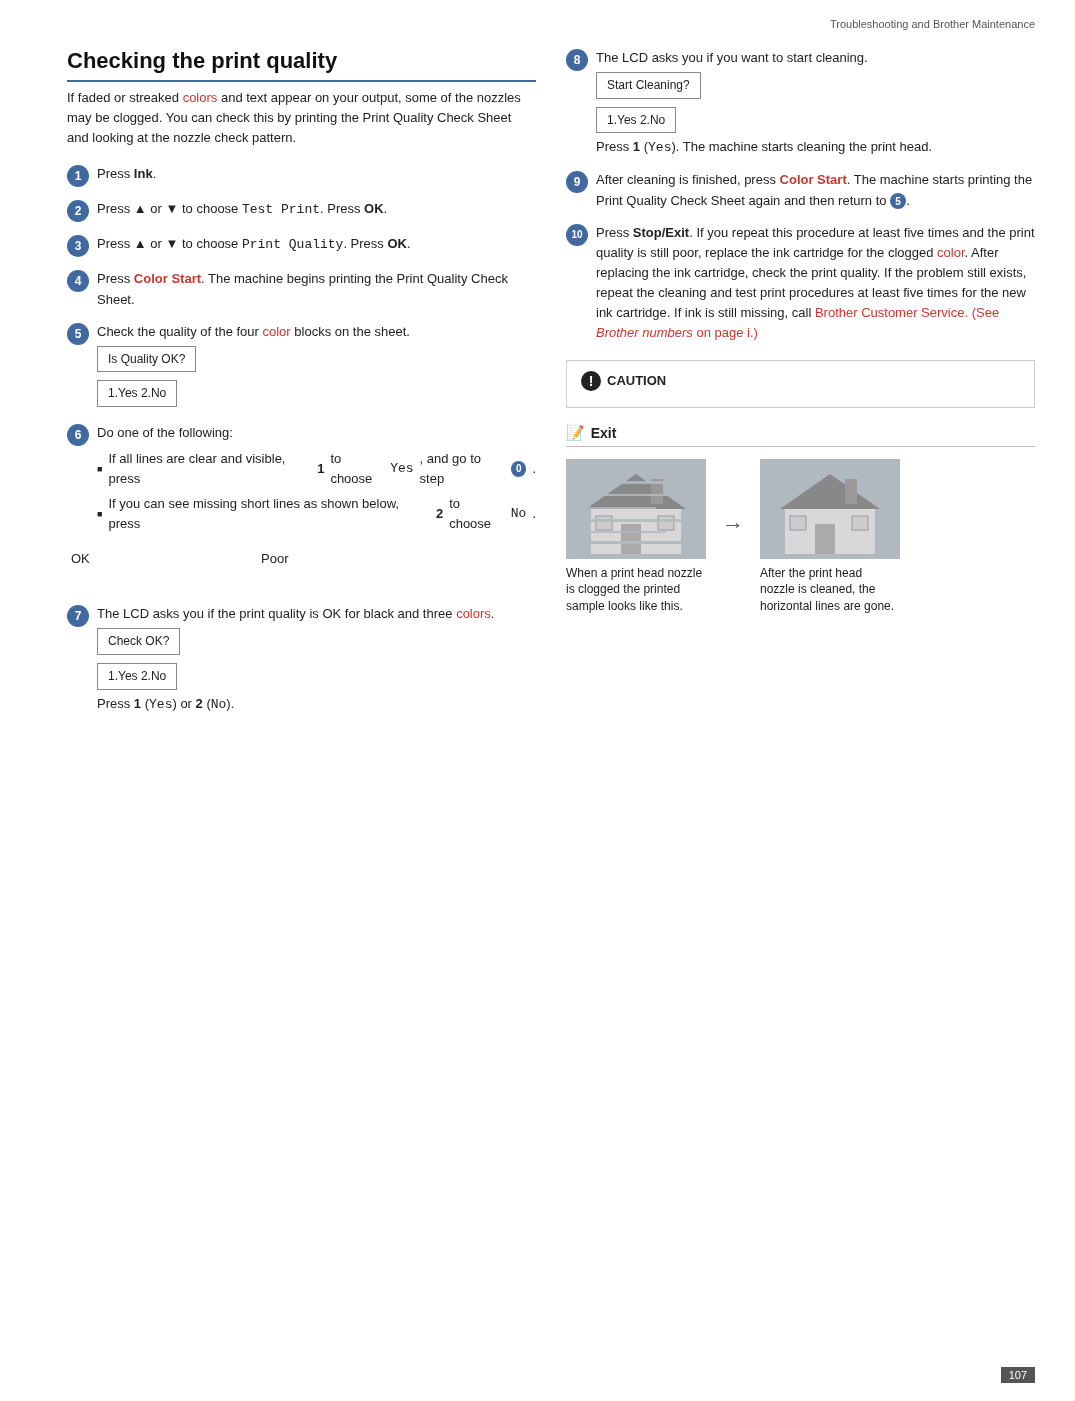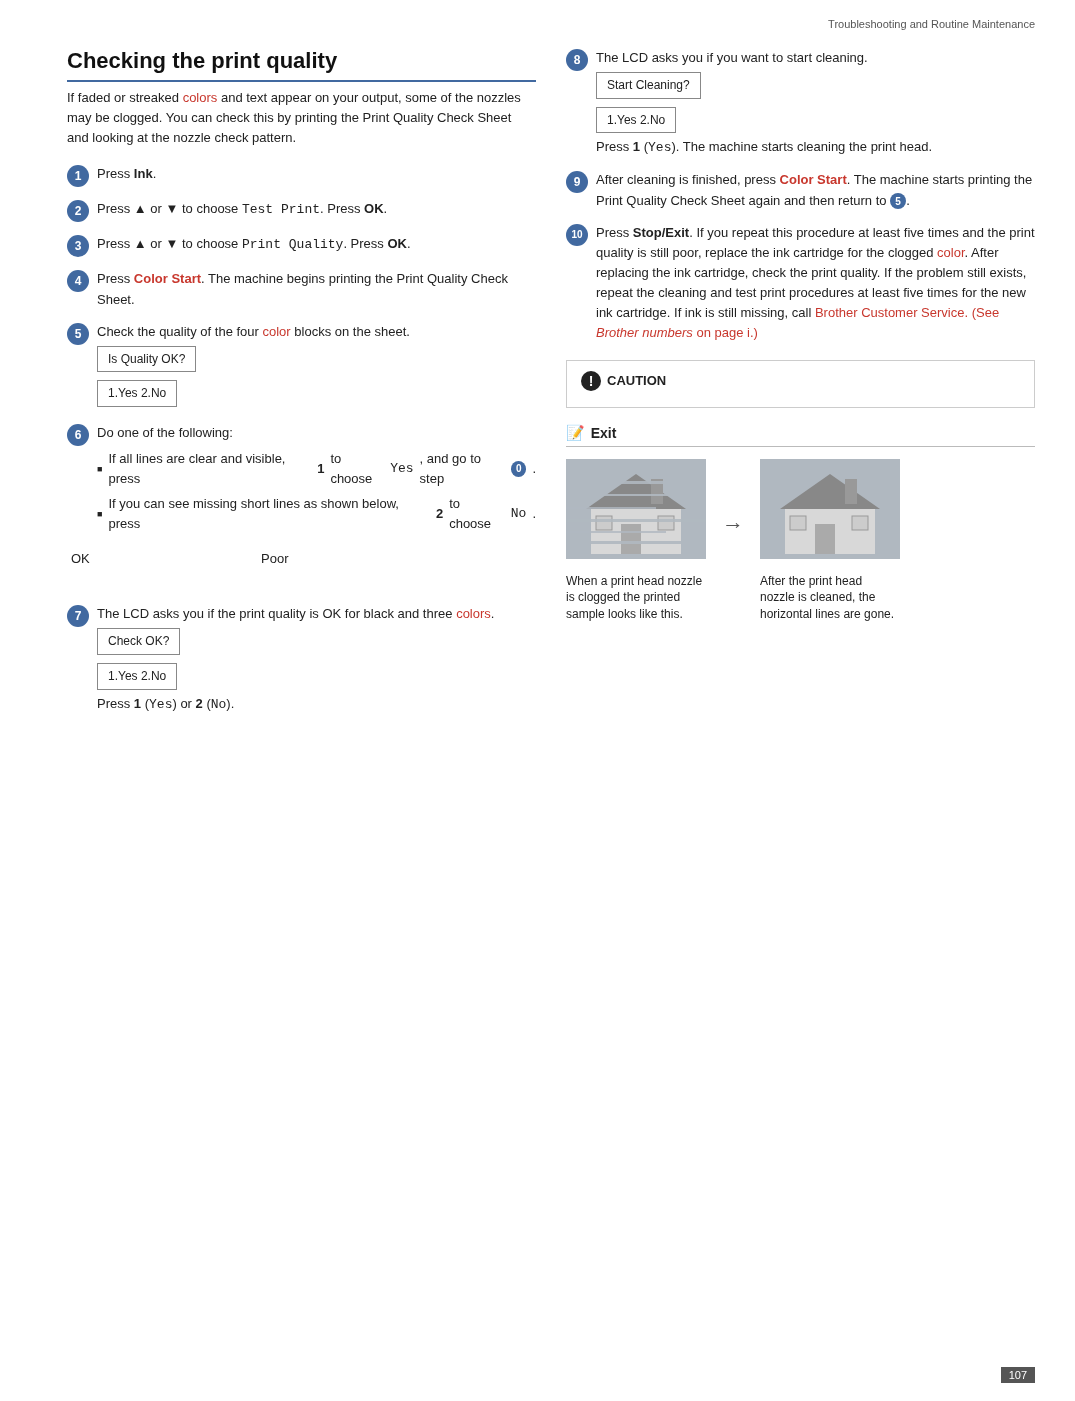--- a/index.html
+++ b/index.html
@@ -205,39 +205,39 @@
       background: #bbb;
       position: relative;
       overflow: hidden;
     }
     
     .note-img svg { width: 100%; height: 100%; }
     .note-caption {
       font-size: 12px;
       line-height: 1.4;
       text-align: left;
-      margin-top: 14px;
+      margin-top: 6px;
     }
 
     
     .page-footer {
       position: absolute;
       bottom: 18px;
       right: 40px;
       font-size: 11px;
       background: #555;
       color: #fff;
       padding: 2px 8px;
     }
   </style>
 </head>
 <body>
 
 <div class="page-header">
-  <span>Troubleshooting and Routine Maintenance</span>
+  <span>Troubleshooting and Brother Maintenance</span>
 </div>
 
 <div class="page-layout">
 
   <div class="left-col">
 
     <h1>Checking the print quality</h1>
 
     <p class="intro">
       If faded or streaked <span class="color-text">colors</span> and text appear on your output, some of the nozzles may be clogged. You can check this by printing the Print Quality Check Sheet and looking at the nozzle check pattern.

